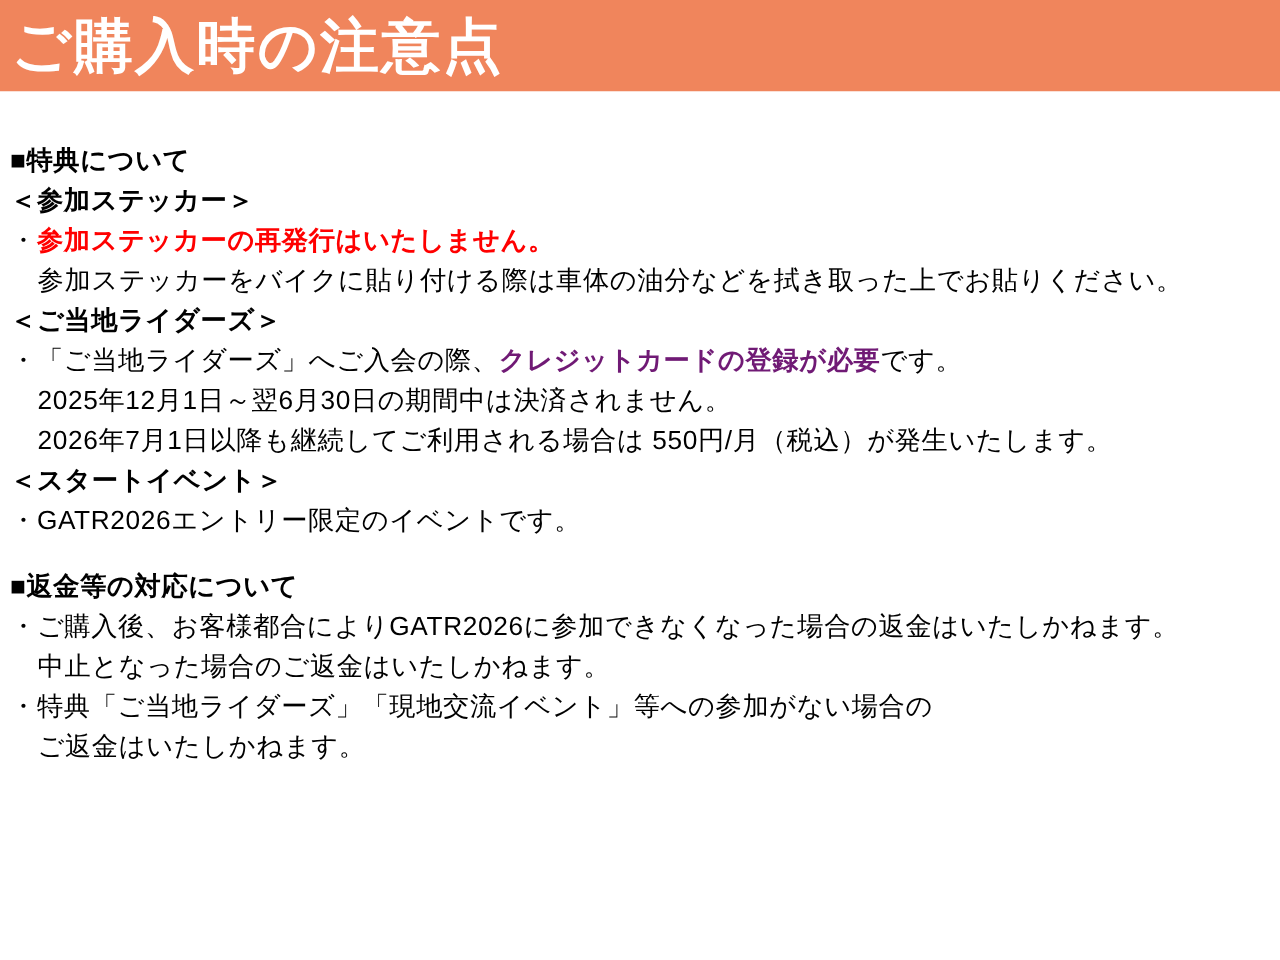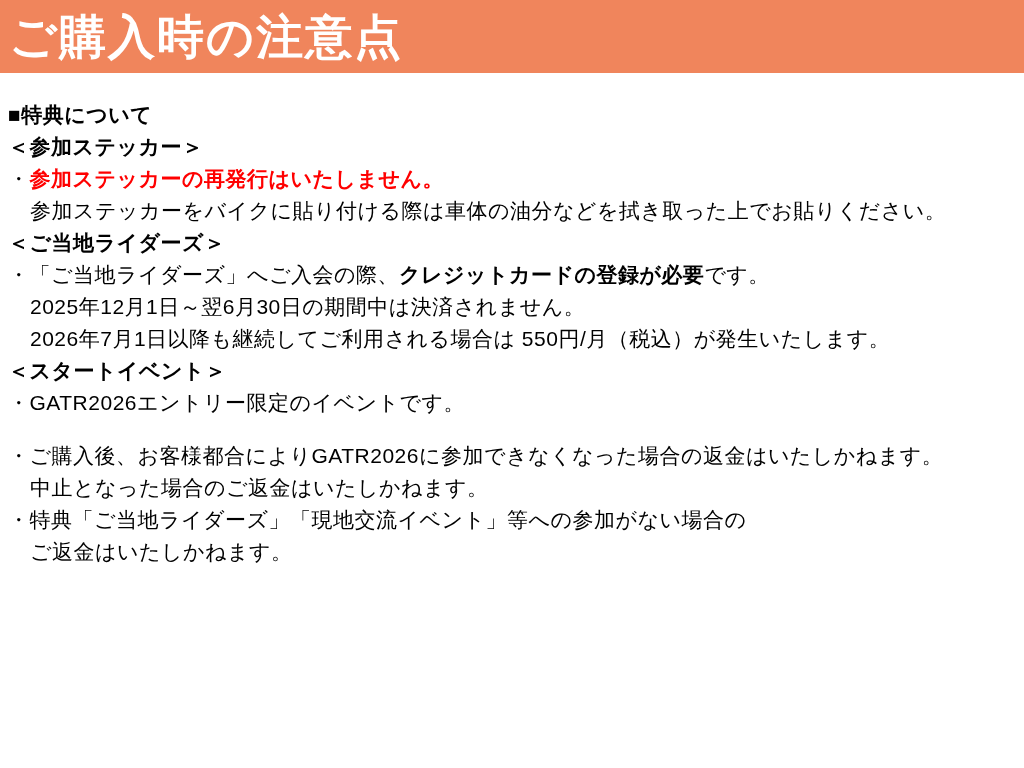--- a/index.html
+++ b/index.html
@@ -26,21 +26,21 @@
   .page-title {
     margin: 0;
     padding-left: 9px;
     font-size: 47px;
     font-weight: 900;
     letter-spacing: 2px;
     line-height: 73px;
     white-space: pre;
   }
   .notice-body {
-    margin-top: 26px;
+    margin-top: 40px;
     padding-left: 8px;
     padding-right: 12px;
   }
   .line {
     font-size: 21px;
     line-height: 32px;
     color: #000000;
     white-space: pre;
     letter-spacing: 0.5px;
   }
@@ -55,24 +55,25 @@
 <div class="page">
   <div class="header-bar" style="background: rgb(240, 133, 92);">
     <h1 class="page-title" style="color: rgb(255, 255, 255);">ご購入時の注意点</h1>
   </div>
   <div class="notice-body">
       <div class="line heading"><span class="seg normal">■特典について</span></div>
       <div class="line heading"><span class="seg normal">＜参加ステッカー＞</span></div>
       <div class="line bullet"><span class="seg normal">・</span><span class="seg redbold" style="color: rgb(255, 0, 0); text-align: right;">参加ステッカーの再発行はいたしません。</span></div>
       <div class="line indent"><span class="seg normal">参加ステッカーをバイクに貼り付ける際は車体の油分などを拭き取った上でお貼りください。</span></div>
       <div class="line heading"><span class="seg normal">＜ご当地ライダーズ＞</span></div>
-      <div class="line bullet"><span class="seg normal">・「ご当地ライダーズ」へご入会の際、</span><span class="seg redbold" style="color: #000000;">クレジットカードの登録が必要</span><span class="seg normal">です。</span></div>
+      <div class="line bullet"><span class="seg normal">・「ご当地ライダーズ」へご入会の際、</span><span class="seg redbold" style="color: #701a75;">クレジットカードの登録が必要</span><span class="seg normal">です。</span></div>
       <div class="line indent"><span class="seg normal">2025年12月1日～翌6月30日の期間中は決済されません。</span></div>
       <div class="line indent"><span class="seg normal">2026年7月1日以降も継続してご利用される場合は 550円/月（税込）が発生いたします。</span></div>
       <div class="line heading"><span class="seg normal">＜スタートイベント＞</span></div>
       <div class="line bullet"><span class="seg normal">・GATR2026エントリー限定のイベントです。</span></div>
       <div class="spacer"></div>
+      <div class="line heading"><span class="seg normal">■返金等の対応について</span></div>
       <div class="line bullet"><span class="seg normal">・ご購入後、お客様都合によりGATR2026に参加できなくなった場合の返金はいたしかねます。</span></div>
       <div class="line indent"><span class="seg normal">中止となった場合のご返金はいたしかねます。</span></div>
       <div class="line bullet"><span class="seg normal">・特典「ご当地ライダーズ」「現地交流イベント」等への参加がない場合の</span></div>
       <div class="line indent"><span class="seg normal">ご返金はいたしかねます。</span></div>
     </div>
 </div>
 
 </body></html>

